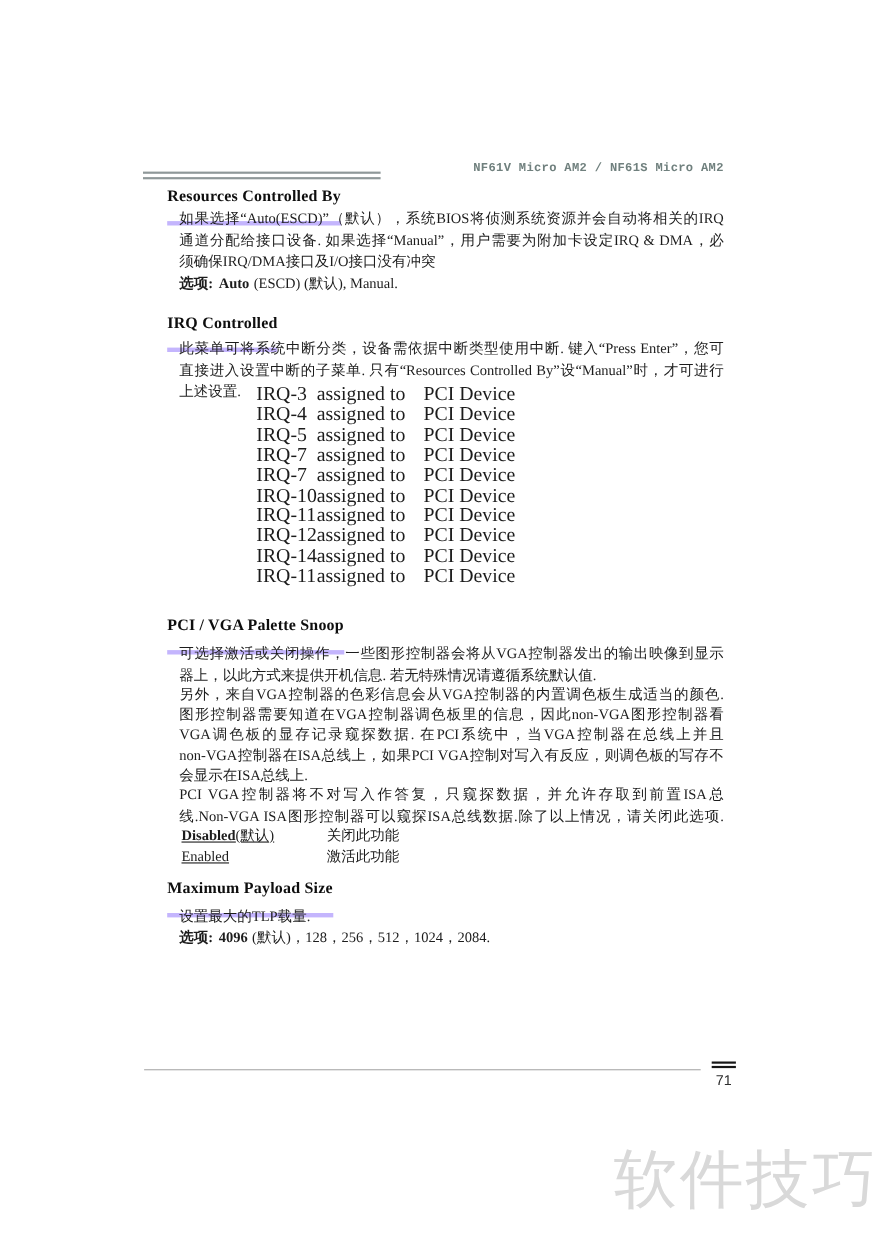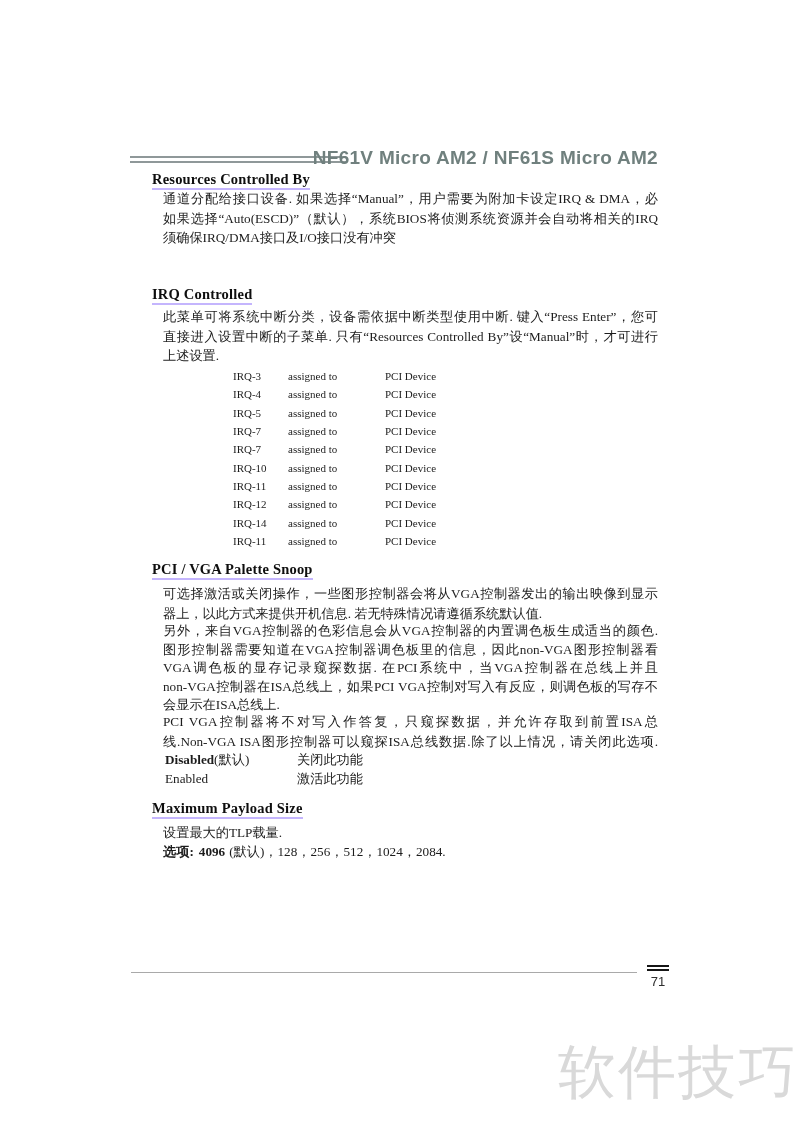--- a/index.html
+++ b/index.html
@@ -8,46 +8,46 @@
     font-family:"Liberation Serif","DejaVu Serif",serif; color:#1c1c1c;
     -webkit-font-smoothing:antialiased;
   }
   
   .hline {
     position:absolute; left:130px; top:156px; width:216px; height:3px;
     border-top:2px solid #8f9899; border-bottom:2px solid #8f9899;
   }
   .htitle {
     position:absolute; left:260px; width:398px; top:147px; text-align:right;
-    font-family:Liberation Sans, sans-serif; font-weight:bold;
-    font-size:19px; letter-spacing:0.3px; color:#70807e; white-space:nowrap;
+    font-family:Liberation Mono, monospace; font-weight:bold;
+    font-size:11px; letter-spacing:0.3px; color:#70807e; white-space:nowrap;
   }
   
   .sec-h {
     position:absolute; left:152px; font-weight:bold; font-size:14.5px;
     letter-spacing:0.2px; color:#0e0e0e; white-space:nowrap;
   }
-  .sec-h span { border-bottom:2px solid #c4b5fd; padding-bottom:1px; }
+  .sec-h span { border-bottom:4px solid #c4b5fd; padding-bottom:14px; }
   
   .para {
     position:absolute; left:163px; width:495px; font-size:13.2px; line-height:19.6px;
   }
   .lh186 { line-height:18.6px; }
   .lh198 { line-height:19.8px; }
   .lh194 { line-height:19.4px; }
   .jl { text-align:justify; text-align-last:justify; }
   .opts b.lbl { margin-right:5px; }
   .opts b.bv { margin-right:4px; }
   
-  .irq { position:absolute; left:233px; top:367px; font-size:11px; line-height:18.35px; }
+  .irq { position:absolute; left:233px; top:349px; font-size:18px; line-height:18.35px; }
   .irq-row { display:flex; }
   .irq-row .c1 { width:55px; }
   .irq-row .c2 { width:97px; }
   
-  .vals { position:absolute; left:165px; top:750px; width:495px; font-size:13.2px; line-height:19.2px; }
+  .vals { position:absolute; left:165px; top:750px; width:495px; font-size:13.2px; line-height:19.2px;text-decoration:underline; }
   .val-row { position:relative; }
   .val-desc { position:absolute; left:132px; top:0; }
   .b { font-weight:bold; }
   
   .f-line { position:absolute; left:131px; top:972px; width:506px; height:1px; background:#a9a9a9; }
   .f-bar  { position:absolute; left:647px; top:965px; width:22px; height:2px;
             border-top:2.5px solid #161616; border-bottom:2.5px solid #161616; }
   .f-num  { position:absolute; left:641px; top:974px; width:34px; text-align:center;
             font-size:13px; color:#2e2e2e; font-family:"Liberation Sans",sans-serif; }
   
@@ -62,23 +62,26 @@
 
 <div class="page">
 
   <div class="hline"></div>
   <div class="htitle">NF61V Micro AM2 / NF61S Micro AM2</div>
 
   <div class="sec-h" style="top:171px">
     <span>Resources Controlled By</span>
   </div>
   <div class="para" style="top:189px">
+    <div class="jl">如果选择“Auto(ESCD)”（默认），系统BIOS将侦测系统资源并会自动将相关的IRQ</div>
     <div class="jl">通道分配给接口设备. 如果选择“Manual”，用户需要为附加卡设定IRQ &amp; DMA，必</div>
-    <div class="jl">如果选择“Auto(ESCD)”（默认），系统BIOS将侦测系统资源并会自动将相关的IRQ</div>
     <div>须确保IRQ/DMA接口及I/O接口没有冲突</div>
+    <div class="opts">
+      <b class="lbl">选项:</b><b class="bv">Auto</b><span>(ESCD) (默认), Manual.</span>
+    </div>
   </div>
 
   <div class="sec-h" style="top:286px">
     <span>IRQ Controlled</span>
   </div>
   <div class="para" style="top:307px">
     <div class="jl">此菜单可将系统中断分类，设备需依据中断类型使用中断. 键入“Press Enter”，您可</div>
     <div class="jl">直接进入设置中断的子菜单. 只有“Resources Controlled By”设“Manual”时，才可进行</div>
     <div>上述设置.</div>
   </div>

